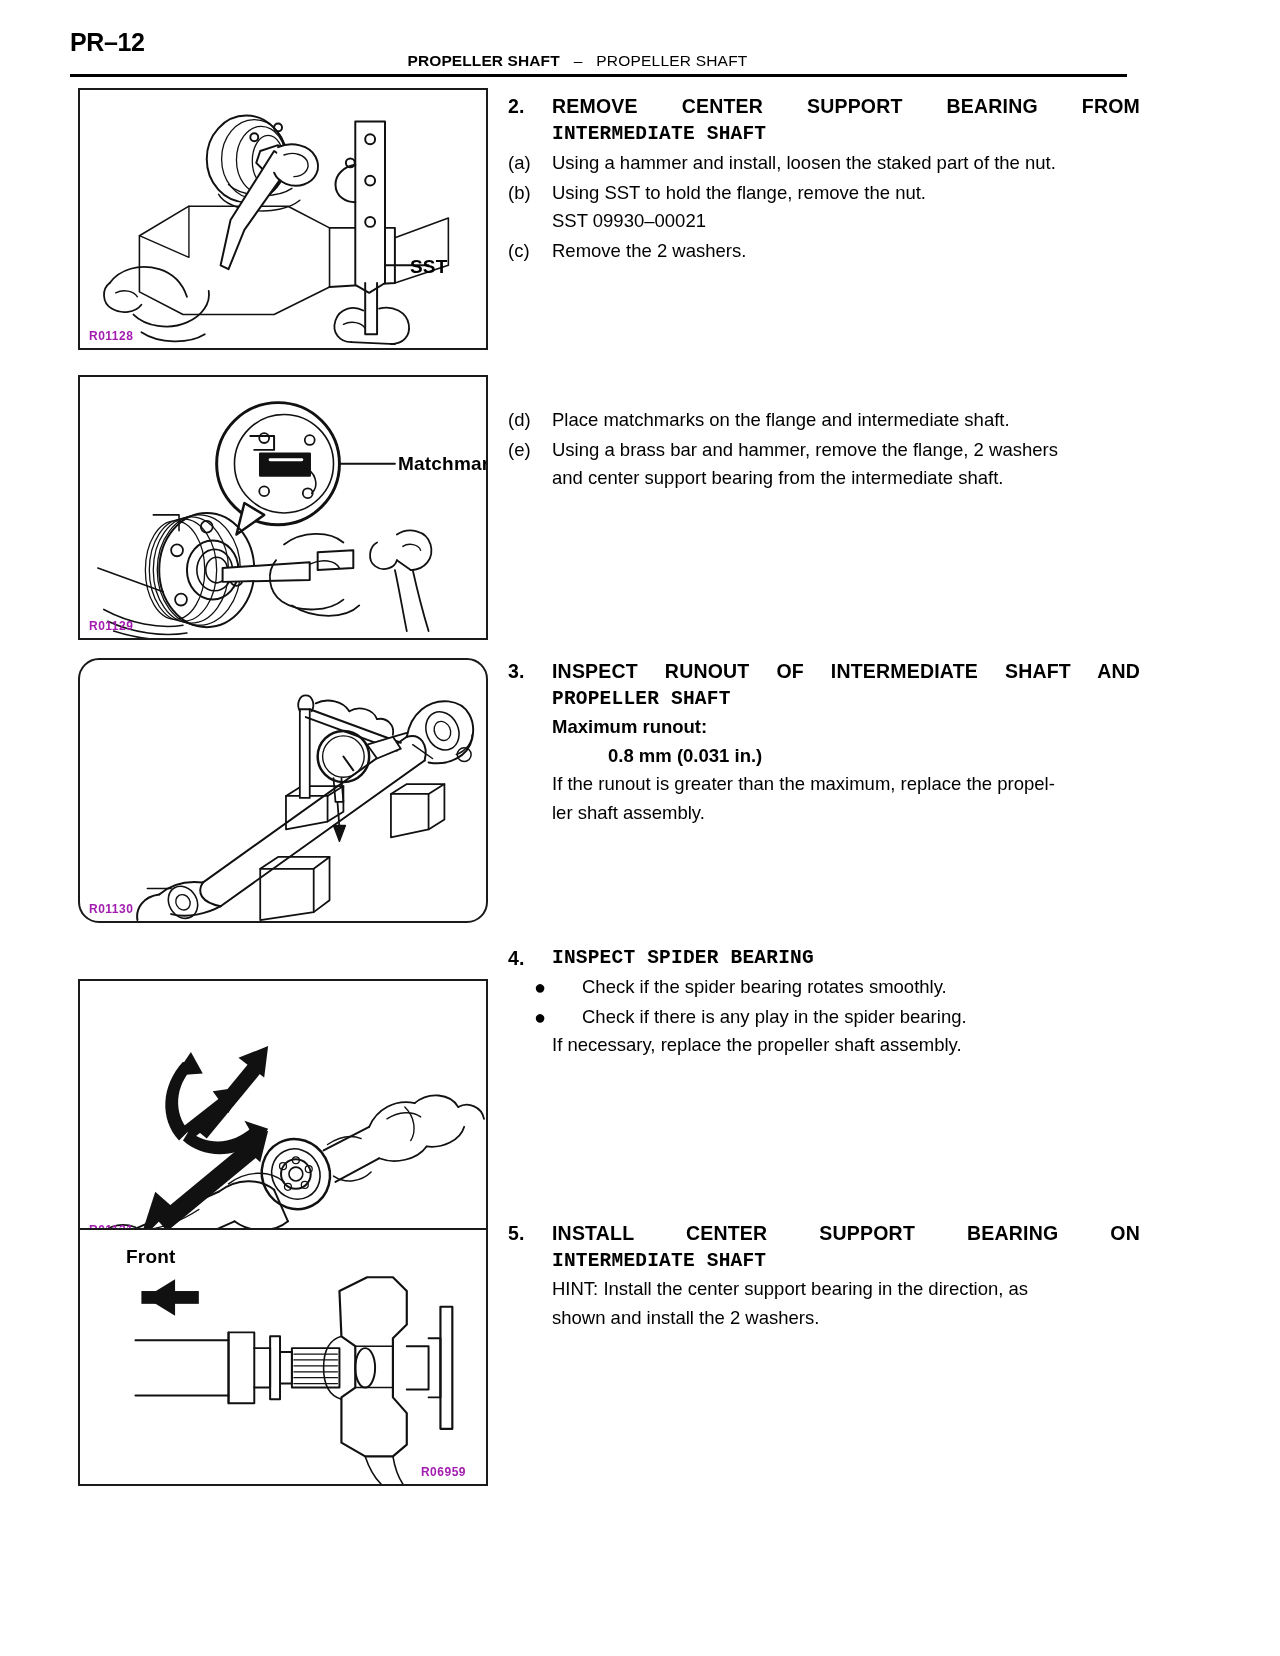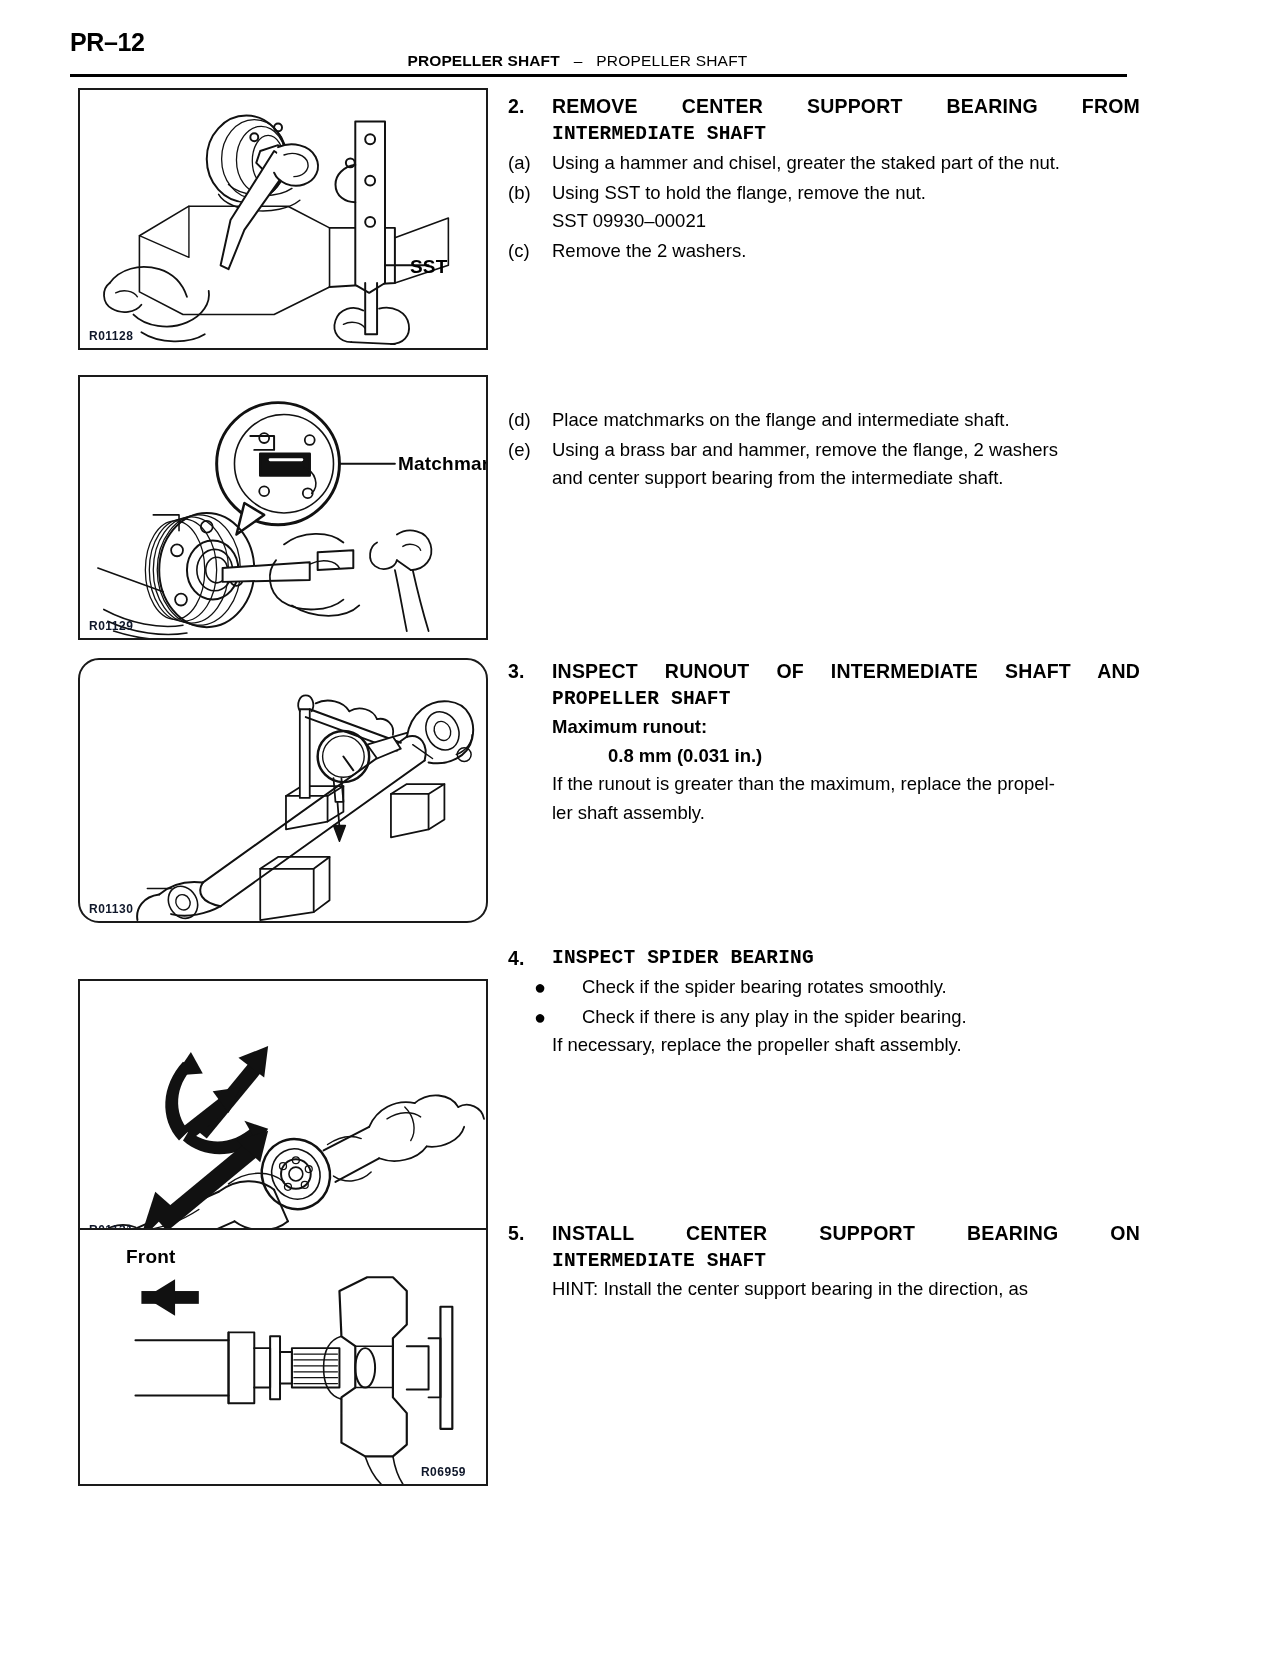--- a/index.html
+++ b/index.html
@@ -77,21 +77,21 @@
     box-sizing: border-box;
     overflow: hidden;
   }
   .figure .fig-id {
     position: absolute;
     left: 9px;
     bottom: 5px;
     font-size: 12px;
     font-weight: bold;
     letter-spacing: 0.5px;
-    color: #0f172a;
+    color: #a21caf;
     font-family: "Liberation Sans", sans-serif;
   }
   .figure .fig-id.right {
     left: auto;
     right: 20px;
   }
   .figure svg {
     position: absolute;
     left: 0; top: 0;
     width: 100%;
@@ -259,21 +259,21 @@
         <span class="step-num">2.</span>
         <span class="step-title">
           <span class="line-just">REMOVE CENTER SUPPORT BEARING FROM</span>
           <span class="line-plain">INTERMEDIATE SHAFT</span>
         </span>
       </div>
 
       <div class="sub">
         <span class="sub-mark">(a)</span>
         <span class="sub-body">
-          <span class="l">Using a hammer and chisel, greater the staked part of the nut.</span>
+          <span class="l">Using a hammer and install, loosen the staked part of the nut.</span>
         </span>
       </div>
 
       <div class="sub">
         <span class="sub-mark">(b)</span>
         <span class="sub-body">
           <span class="l">Using SST to hold the flange, remove the nut.</span>
           <span class="l">SST  09930–00021</span>
         </span>
       </div>
@@ -583,16 +583,17 @@
     <div class="step">
       <div class="step-head">
         <span class="step-num">5.</span>
         <span class="step-title">
           <span class="line-just">INSTALL CENTER SUPPORT BEARING ON</span>
           <span class="line-plain">INTERMEDIATE SHAFT</span>
         </span>
       </div>
       <div class="plain" style="margin-left:44px;">
         <span class="l">HINT: Install the center support bearing in the direction, as</span>
+        <span class="l">shown and install the 2 washers.</span>
       </div>
     </div>
   </div>
 </div>
 
 </body></html>

